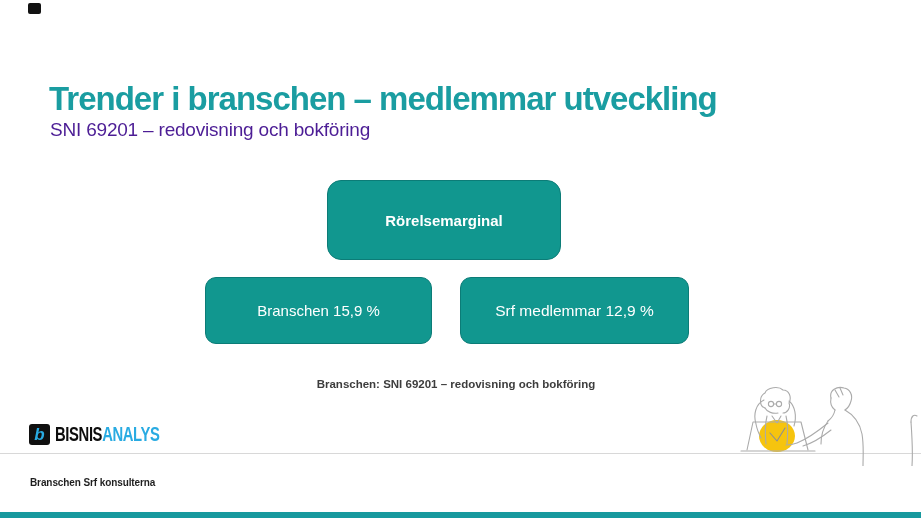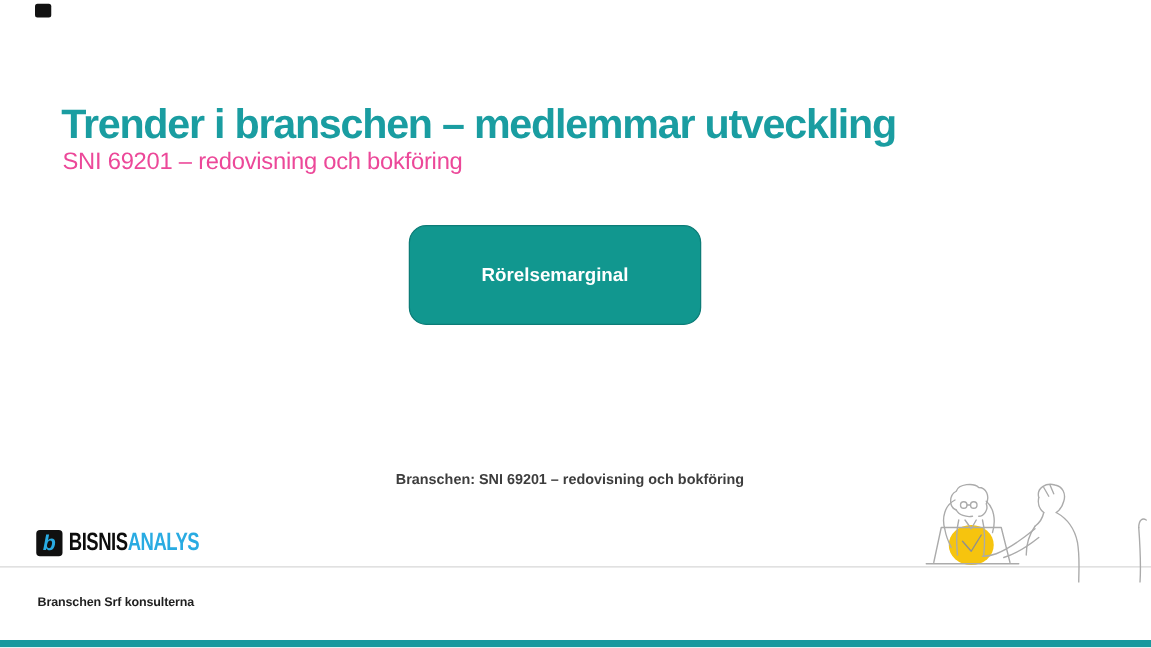--- a/index.html
+++ b/index.html
@@ -7,21 +7,21 @@
     position:relative;width:921px;height:518px;background:#ffffff;overflow:hidden;
     font-family:"Liberation Sans", sans-serif;
   }
   .corner-mark{position:absolute;left:28px;top:3px;width:13px;height:11px;background:#121212;border-radius:2px;}
   .title{
     position:absolute;left:49px;top:58px;width:840px;
     font-size:33px;font-weight:bold;letter-spacing:-1px;color:#1A9DA1;
   }
   .subtitle{
     position:absolute;left:50px;top:119px;width:600px;
-    font-size:19px;color:#ec4899;letter-spacing:-0.2px;
+    font-size:19px;color:#4c1d95;letter-spacing:-0.2px;
   }
   .node{
     position:absolute;display:flex;align-items:center;justify-content:center;
     background:#11978F;border:1px solid #0C7C77;color:#ffffff;text-align:right;
   }
   .node-root{left:327px;top:180px;width:232px;height:78px;border-radius:14px;font-size:15px;font-weight:bold;}
   .node-child1{left:205px;top:277px;width:225px;height:65px;border-radius:11px;font-size:15px;}
   .node-child2{left:460px;top:277px;width:227px;height:65px;border-radius:11px;font-size:15.5px;}
   .caption{
     position:absolute;left:256px;top:378px;width:400px;text-align:center;
@@ -48,20 +48,26 @@
 
 <div class="slide">
 
   <div class="corner-mark"></div>
 
   <h1 class="title">Trender i branschen – medlemmar utveckling</h1>
   <div class="subtitle">SNI 69201 – redovisning och bokföring</div>
 
   <div class="node node-root">
     <span>Rörelsemarginal</span>
+  </div>
+  <div class="node node-child1">
+    <span>Branschen 15,9 %</span>
+  </div>
+  <div class="node node-child2">
+    <span>Srf medlemmar 12,9 %</span>
   </div>
 
   <div class="caption">Branschen: SNI 69201 – redovisning och bokföring</div>
 
   <div class="divider"></div>
 
   <div class="logo">
     <div class="logo-icon">
       <span>b</span>
     </div>

